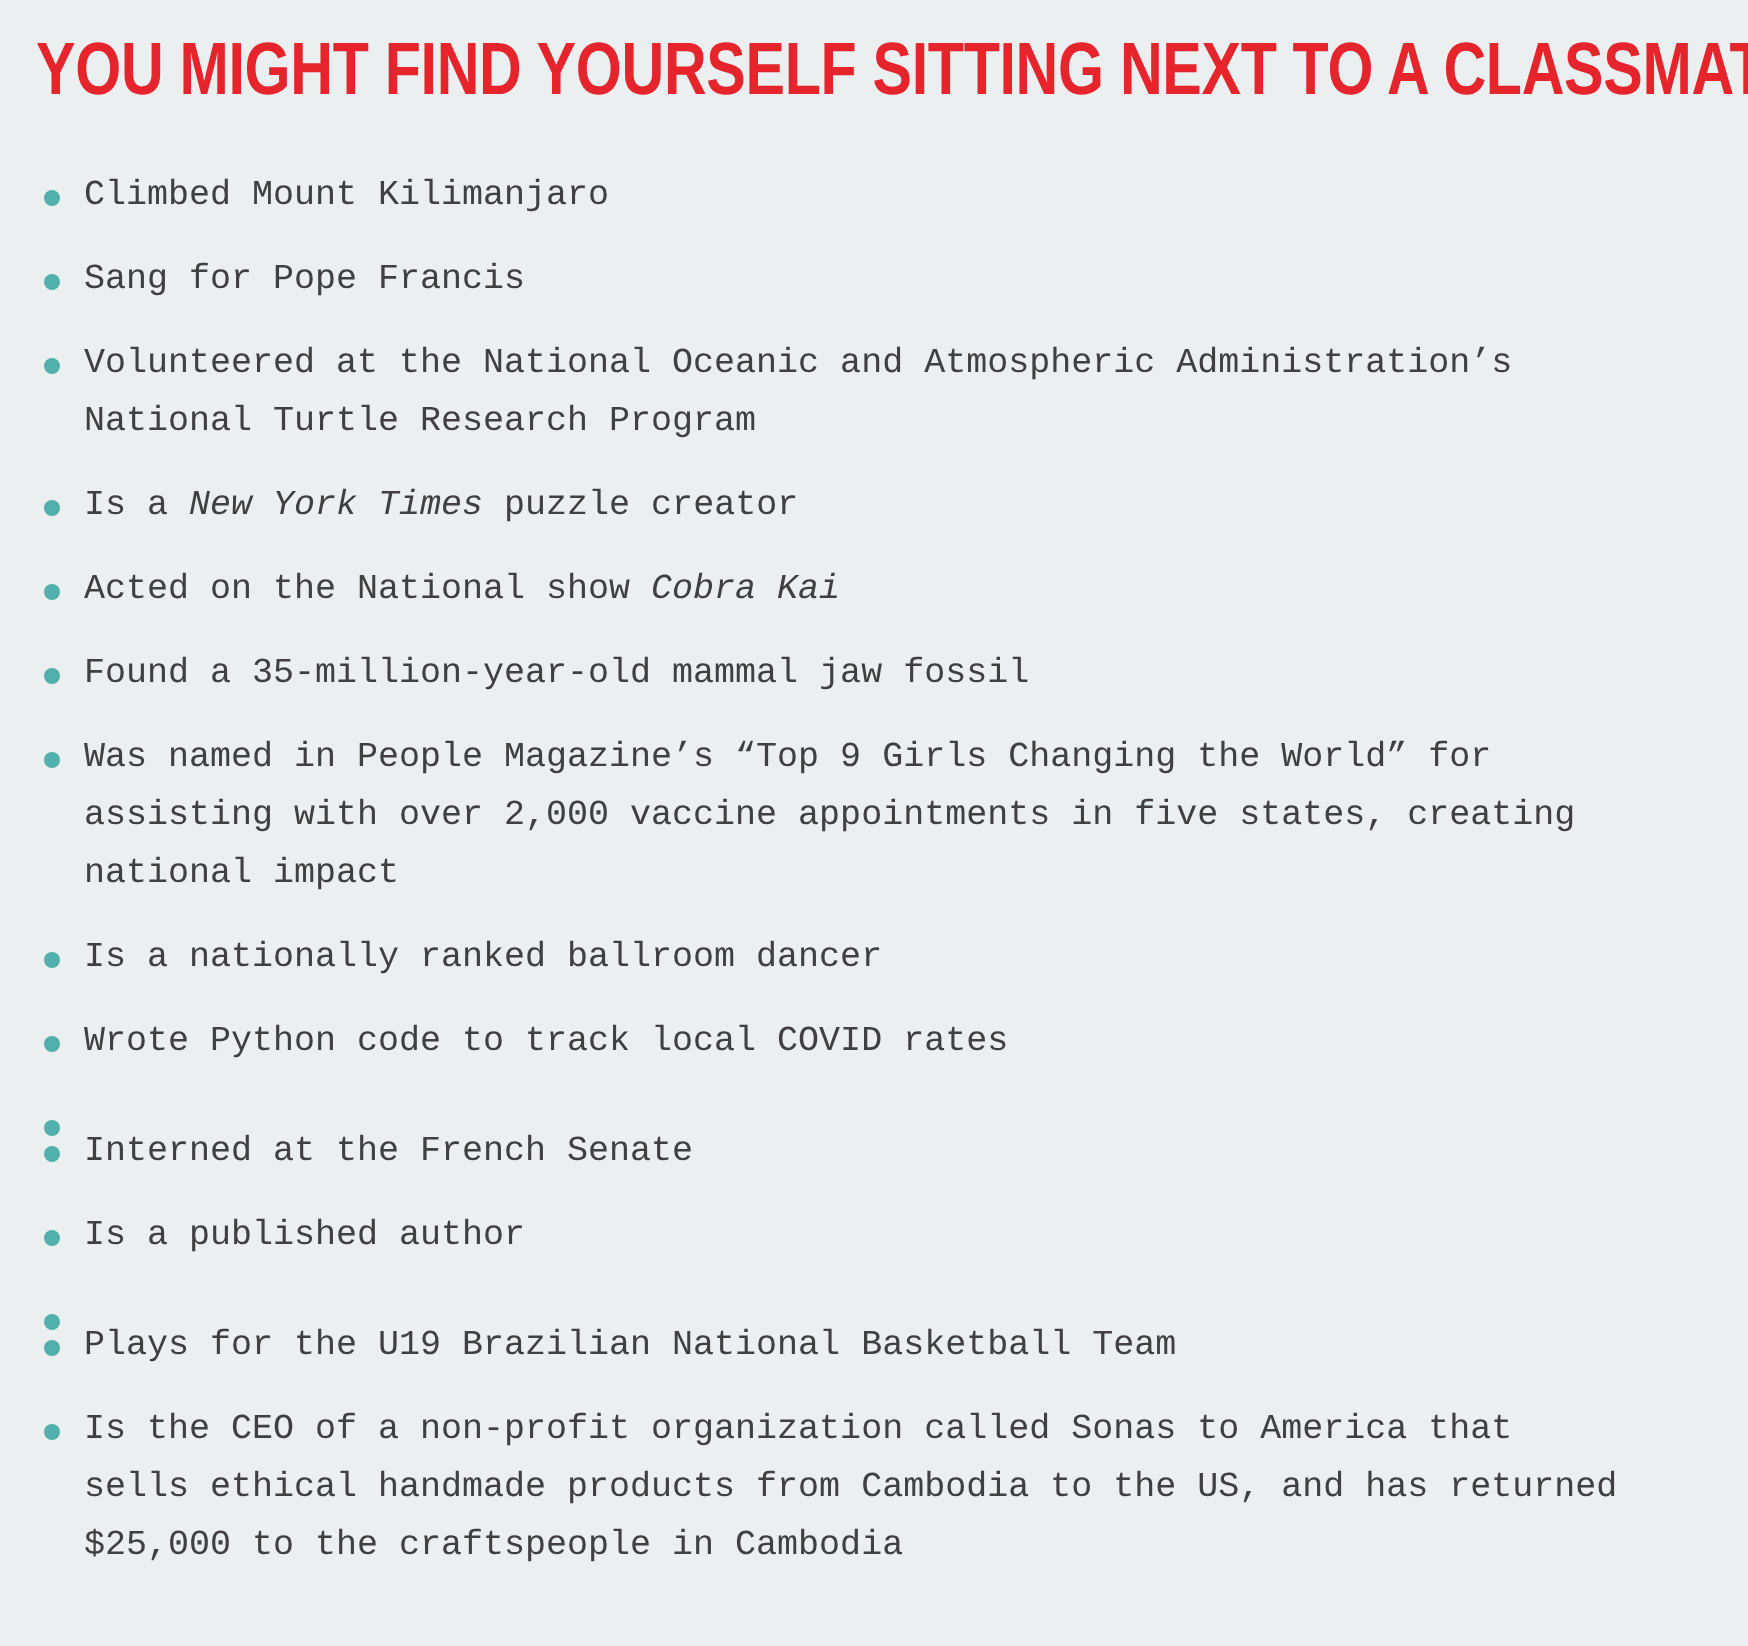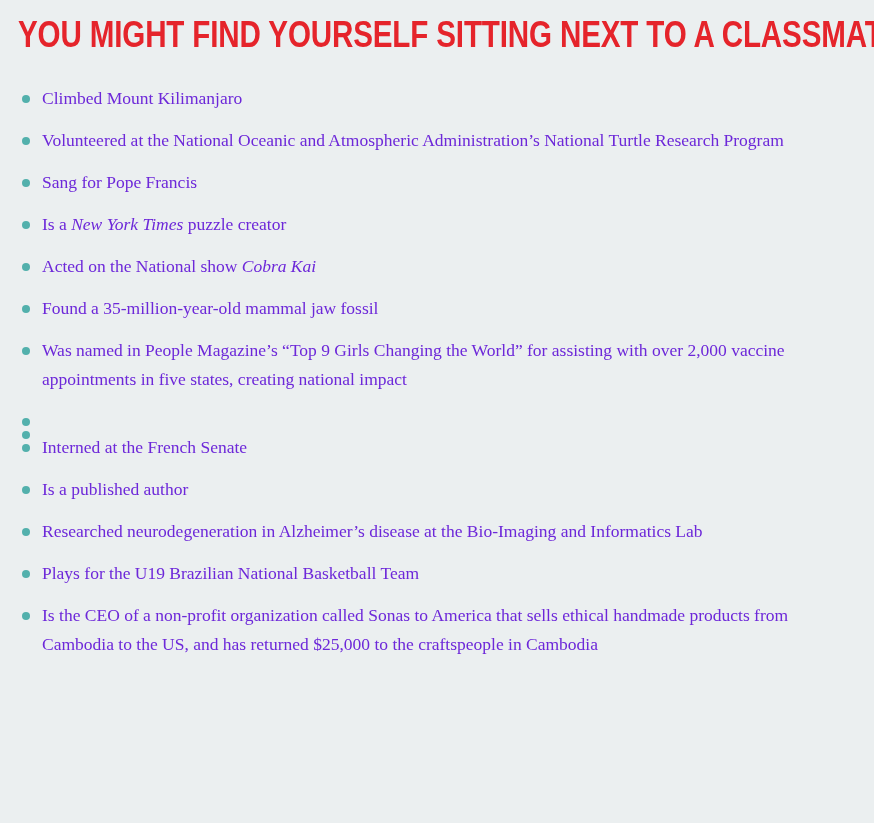--- a/index.html
+++ b/index.html
@@ -52,22 +52,22 @@
     width: 874px;
     margin: 0;
     padding: 0;
     list-style: none;
   }
 
   .bullet-item {
     position: relative;
     margin: 0 0 0 0;
     padding: 0 24px 13px 42px;
-    color: #6d28d9;
-    font-family: Liberation Serif, serif;
+    color: #404040;
+    font-family: Liberation Mono, monospace;
     font-size: 17.5px;
     line-height: 29px;
     font-weight: 400;
     max-width: 843px;
     box-sizing: border-box;
     -webkit-font-smoothing: antialiased;
   }
 
   .bullet-item .dot {
     position: absolute;
@@ -97,59 +97,63 @@
   <h1 class="headline">YOU MIGHT FIND YOURSELF SITTING NEXT TO A CLASSMATE WHO:</h1>
 
   <ul class="bullet-list">
 
   <li class="bullet-item">
         <span class="dot"></span>
         <span class="text">Climbed Mount Kilimanjaro</span>
       </li>
       <li class="bullet-item">
         <span class="dot"></span>
-        <span class="text">Volunteered at the National Oceanic and Atmospheric Administration’s National Turtle Research Program</span>
+        <span class="text">Sang for Pope Francis</span>
       </li>
       <li class="bullet-item">
         <span class="dot"></span>
-        <span class="text">Sang for Pope Francis</span>
+        <span class="text">Volunteered at the National Oceanic and Atmospheric Administration’s National Turtle Research Program</span>
       </li>
       <li class="bullet-item">
         <span class="dot"></span>
         <span class="text"><span>Is a </span><em>New York Times</em><span> puzzle creator</span></span>
       </li>
       <li class="bullet-item">
         <span class="dot"></span>
         <span class="text"><span>Acted on the National show </span><em>Cobra Kai</em><span></span></span>
       </li>
       <li class="bullet-item">
         <span class="dot"></span>
         <span class="text">Found a 35-million-year-old mammal jaw fossil</span>
       </li>
       <li class="bullet-item">
         <span class="dot"></span>
         <span class="text">Was named in People Magazine’s “Top 9 Girls Changing the World” for assisting with over 2,000 vaccine appointments in five states, creating national impact</span>
       </li>
       <li class="bullet-item">
         <span class="dot"></span>
+        <span class="text">Is a nationally ranked ballroom dancer</span>
+      </li>
+      <li class="bullet-item">
+        <span class="dot"></span>
+        <span class="text">Wrote Python code to track local COVID rates</span>
       </li>
       <li class="bullet-item">
         <span class="dot"></span>
       </li>
       <li class="bullet-item">
         <span class="dot"></span>
         <span class="text">Interned at the French Senate</span>
       </li>
       <li class="bullet-item">
         <span class="dot"></span>
         <span class="text">Is a published author</span>
       </li>
       <li class="bullet-item">
         <span class="dot"></span>
-        <span class="text">Researched neurodegeneration in Alzheimer’s disease at the Bio-Imaging and Informatics Lab</span>
       </li>
       <li class="bullet-item">
         <span class="dot"></span>
         <span class="text">Plays for the U19 Brazilian National Basketball Team</span>
       </li>
       <li class="bullet-item">
         <span class="dot"></span>
         <span class="text">Is the CEO of a non-profit organization called Sonas to America that sells ethical handmade products from Cambodia to the US, and has returned $25,000 to the craftspeople in Cambodia</span>
       </li>
     </ul>

